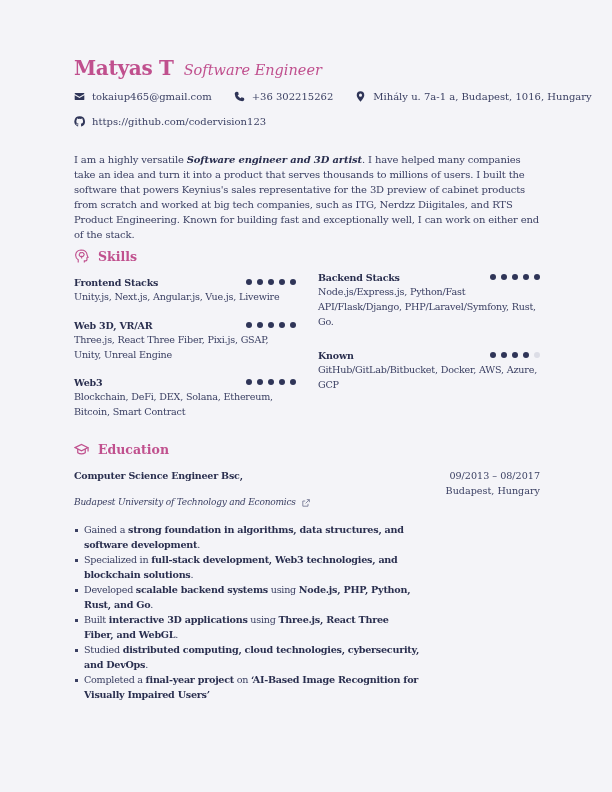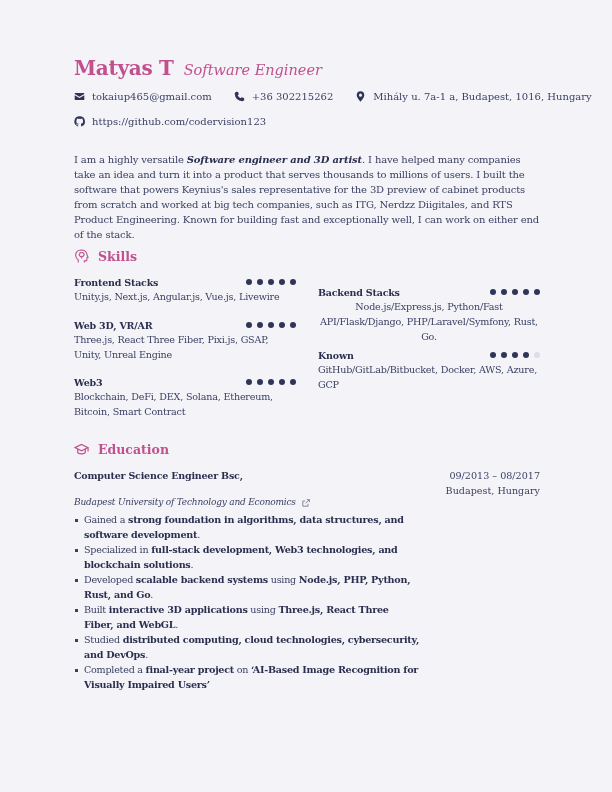--- a/index.html
+++ b/index.html
@@ -40,21 +40,21 @@
   .dot.off { background: #dcdde6; }
   .skill-desc { font-size: 9.6px; line-height: 15px; color: #3b4063; letter-spacing: -0.2px; }
 
   
   .edu { position: absolute; left: 0; top: 468px; width: 466px; }
   .edu-top { display: flex; justify-content: space-between; }
   .edu-degree { font-weight: bold; font-size: 9.5px; color: #2a2f4f; line-height: 15px; letter-spacing: -0.2px; }
   .edu-school { font-style: italic; font-size: 9px; color: #3b4063; line-height: 15px; display: flex; align-items: center; letter-spacing: -0.2px; margin-top: 12px; }
   .edu-school svg { width: 8px; height: 8px; margin-left: 6px; stroke: #6a6f8c; fill: none; }
   .edu-right { text-align: right; font-size: 9.6px; line-height: 15px; color: #3b4063; }
-  .bullets { list-style: none; margin-top: 2px; width: 346px; }
+  .bullets { list-style: none; margin-top: 12px; width: 346px; }
   .bullets li { position: relative; padding-left: 10px; font-size: 9.6px; line-height: 15px; color: #3b4063; letter-spacing: -0.25px; }
   .bullets li::before { content: ""; position: absolute; left: 1px; top: 7px; width: 3px; height: 3px; background: #3b4063; }
   .bullets b { color: #2a2f4f; }
 </style>
 </head>
 <body>
 
 <div class="page">
 
   <div class="name-row">
@@ -138,21 +138,21 @@
           <i class="dot"></i>
           <i class="dot"></i>
           <i class="dot"></i>
           <i class="dot"></i>
           <i class="dot"></i>
         </div>
     </div>
     <div class="skill-desc">Blockchain, DeFi, DEX, Solana, Ethereum, Bitcoin, Smart Contract</div>
   </div>
 
-  <div class="skill" style="left:244px;top:285px;text-align:center;">
+  <div class="skill" style="left:244px;top:270px;">
     <div class="skill-head">
       <span class="skill-name">Backend Stacks</span>
       <div class="dots">
           <i class="dot"></i>
           <i class="dot"></i>
           <i class="dot"></i>
           <i class="dot"></i>
           <i class="dot"></i>
         </div>
     </div>

